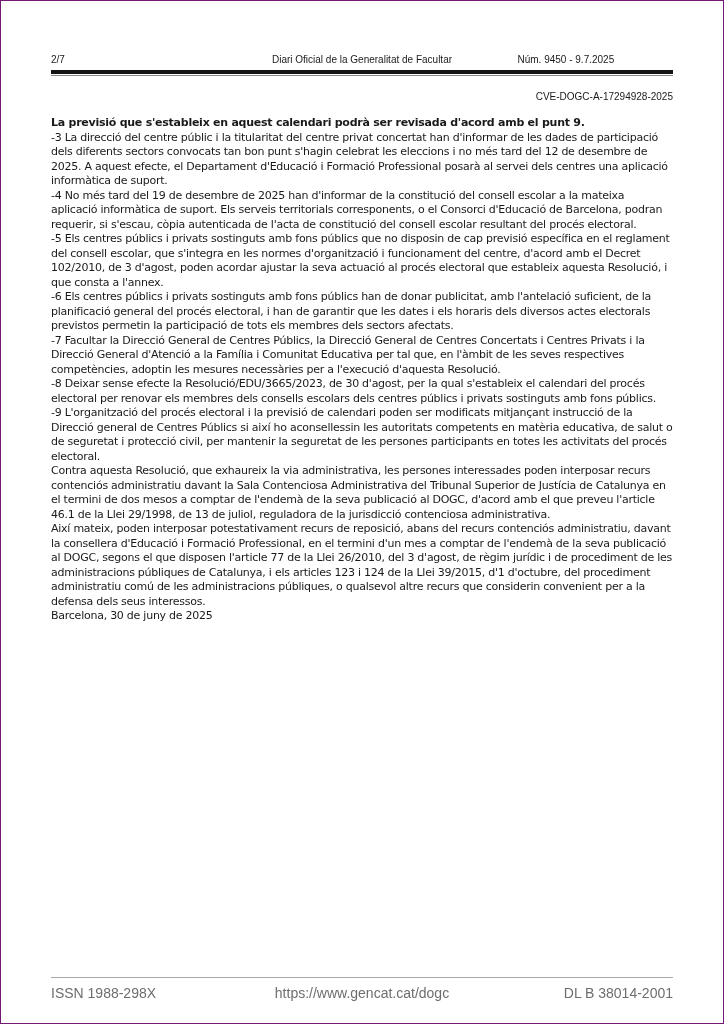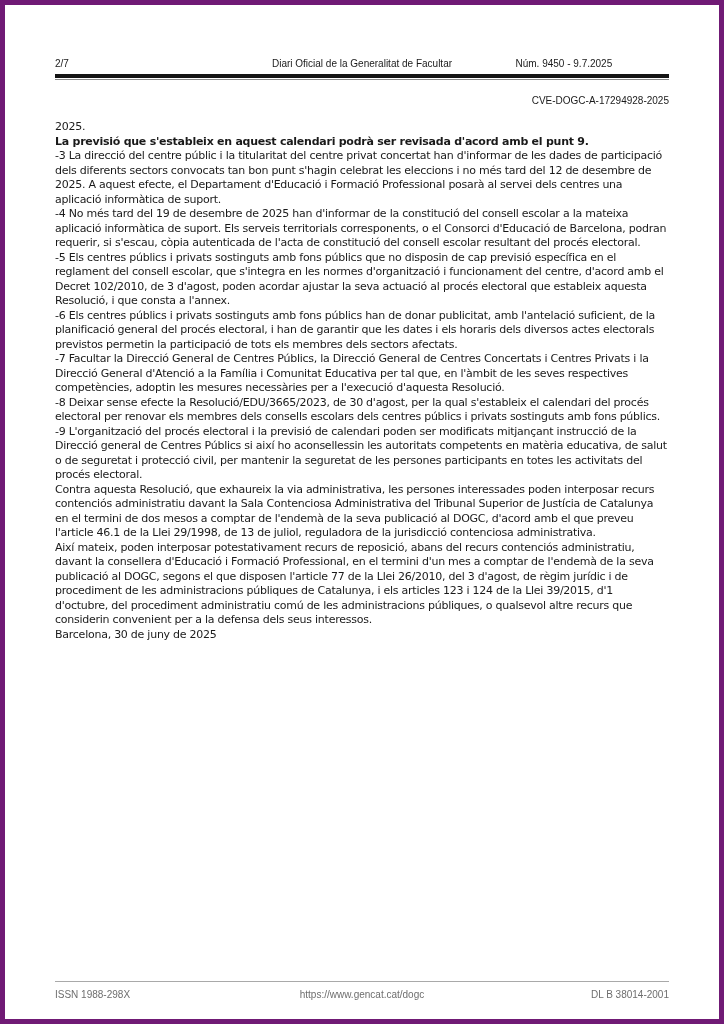--- a/index.html
+++ b/index.html
@@ -1,21 +1,21 @@
 <!DOCTYPE html>
 <html lang="ca"><head>
 <meta charset="utf-8">
 <style>
   html, body { margin: 0; padding: 0; background: #e9e9e9; }
   .page {
     position: relative;
     width: 724px;
     height: 1024px;
     background: #ffffff;
-    border: 5px solid #701a75;
+    border: 1px solid #701a75;
     box-sizing: border-box;
     margin: 0 auto;
     font-family: "DejaVu Sans", sans-serif;
     color: #1a1a1a;
     overflow: hidden;
   }
   .content { margin: 0 50px; }
 
   
   .header-row {
@@ -60,21 +60,21 @@
   .footer {
     position: absolute;
     left: 50px;
     right: 50px;
     top: 976px;
     border-top: 1px solid #a9a9a9;
     padding-top: 7px;
     display: flex;
     align-items: center;
     font-family: "Liberation Sans", sans-serif;
-    font-size: 10px;
+    font-size: 14px;
     color: #6e6e6e;
   }
   .footer .f-left   { flex: 1; text-align: left; }
   .footer .f-center { flex: 2; text-align: center; }
   .footer .f-right  { flex: 1; text-align: right; }
 </style>
 </head>
 <body>
 
 <div class="page">
@@ -87,21 +87,20 @@
     </div>
 
     <div class="header-rule">
       <div class="bar-thick"></div>
       <div class="bar-thin"></div>
     </div>
 
     <div class="cve-line">CVE-DOGC-A-17294928-2025</div>
 
     <div class="doc">
-      <p>2025.</p>
       <p class="gap-sm">La previsió que s'estableix en aquest calendari podrà ser revisada d'acord amb el punt 9.</p>
       <p class="gap-lg">-3 La direcció del centre públic i la titularitat del centre privat concertat han d'informar de les dades de participació dels diferents sectors convocats tan bon punt s'hagin celebrat les eleccions i no més tard del 12 de desembre de 2025. A aquest efecte, el Departament d'Educació i Formació Professional posarà al servei dels centres una aplicació informàtica de suport.</p>
       <p class="gap-lg">-4 No més tard del 19 de desembre de 2025 han d'informar de la constitució del consell escolar a la mateixa aplicació informàtica de suport. Els serveis territorials corresponents, o el Consorci d'Educació de Barcelona, podran requerir, si s'escau, còpia autenticada de l'acta de constitució del consell escolar resultant del procés electoral.</p>
       <p class="gap-lg">-5 Els centres públics i privats sostinguts amb fons públics que no disposin de cap previsió específica en el reglament del consell escolar, que s'integra en les normes d'organització i funcionament del centre, d'acord amb el Decret 102/2010, de 3 d'agost, poden acordar ajustar la seva actuació al procés electoral que estableix aquesta Resolució, i que consta a l'annex.</p>
       <p class="gap-lg">-6 Els centres públics i privats sostinguts amb fons públics han de donar publicitat, amb l'antelació suficient, de la planificació general del procés electoral, i han de garantir que les dates i els horaris dels diversos actes electorals previstos permetin la participació de tots els membres dels sectors afectats.</p>
       <p class="gap-lg">-7 Facultar la Direcció General de Centres Públics, la Direcció General de Centres Concertats i Centres Privats i la Direcció General d'Atenció a la Família i Comunitat Educativa per tal que, en l'àmbit de les seves respectives competències, adoptin les mesures necessàries per a l'execució d'aquesta Resolució.</p>
       <p class="gap-lg">-8 Deixar sense efecte la Resolució/EDU/3665/2023, de 30 d'agost, per la qual s'estableix el calendari del procés electoral per renovar els membres dels consells escolars dels centres públics i privats sostinguts amb fons públics.</p>
       <p class="gap-lg">-9 L'organització del procés electoral i la previsió de calendari poden ser modificats mitjançant instrucció de la Direcció general de Centres Públics si així ho aconsellessin les autoritats competents en matèria educativa, de salut o de seguretat i protecció civil, per mantenir la seguretat de les persones participants en totes les activitats del procés electoral.</p>
       <p class="gap-lg">Contra aquesta Resolució, que exhaureix la via administrativa, les persones interessades poden interposar recurs contenciós administratiu davant la Sala Contenciosa Administrativa del Tribunal Superior de Justícia de Catalunya en el termini de dos mesos a comptar de l'endemà de la seva publicació al DOGC, d'acord amb el que preveu l'article 46.1 de la Llei 29/1998, de 13 de juliol, reguladora de la jurisdicció contenciosa administrativa.</p>
       <p class="gap-xs">Així mateix, poden interposar potestativament recurs de reposició, abans del recurs contenciós administratiu, davant la consellera d'Educació i Formació Professional, en el termini d'un mes a comptar de l'endemà de la seva publicació al DOGC, segons el que disposen l'article 77 de la Llei 26/2010, del 3 d'agost, de règim jurídic i de procediment de les administracions públiques de Catalunya, i els articles 123 i 124 de la Llei 39/2015, d'1 d'octubre, del procediment administratiu comú de les administracions públiques, o qualsevol altre recurs que considerin convenient per a la defensa dels seus interessos.</p>

